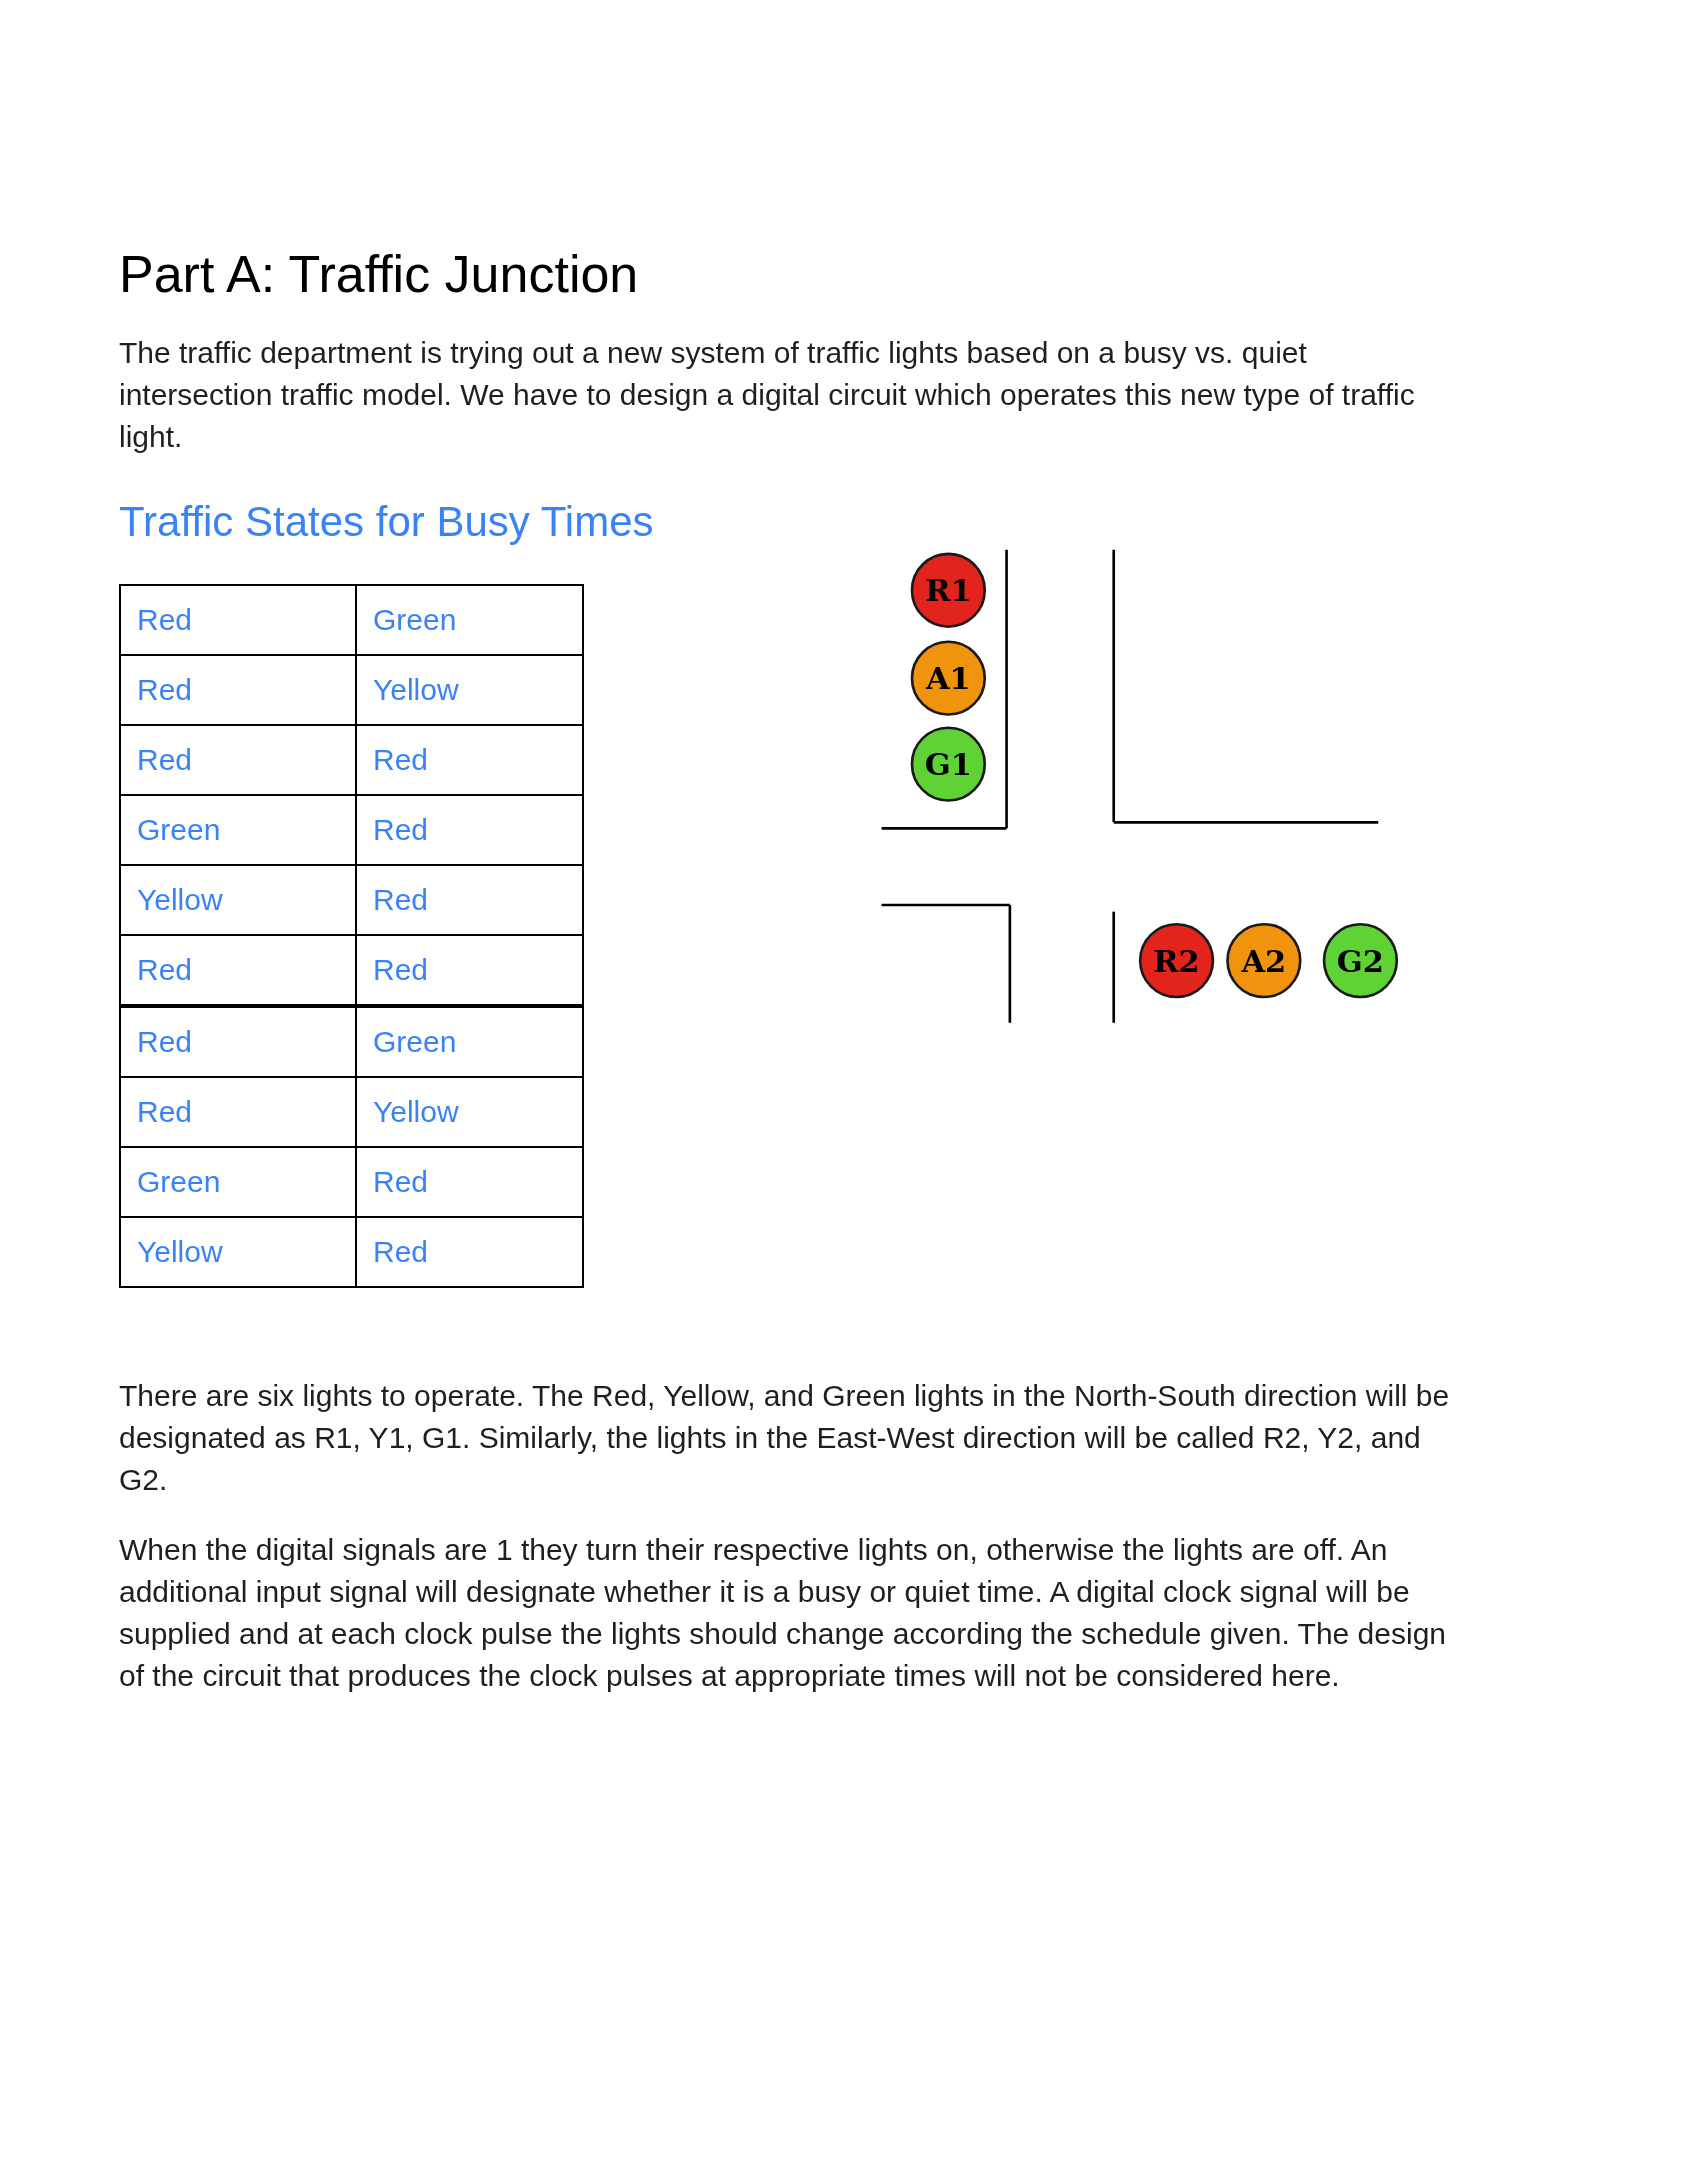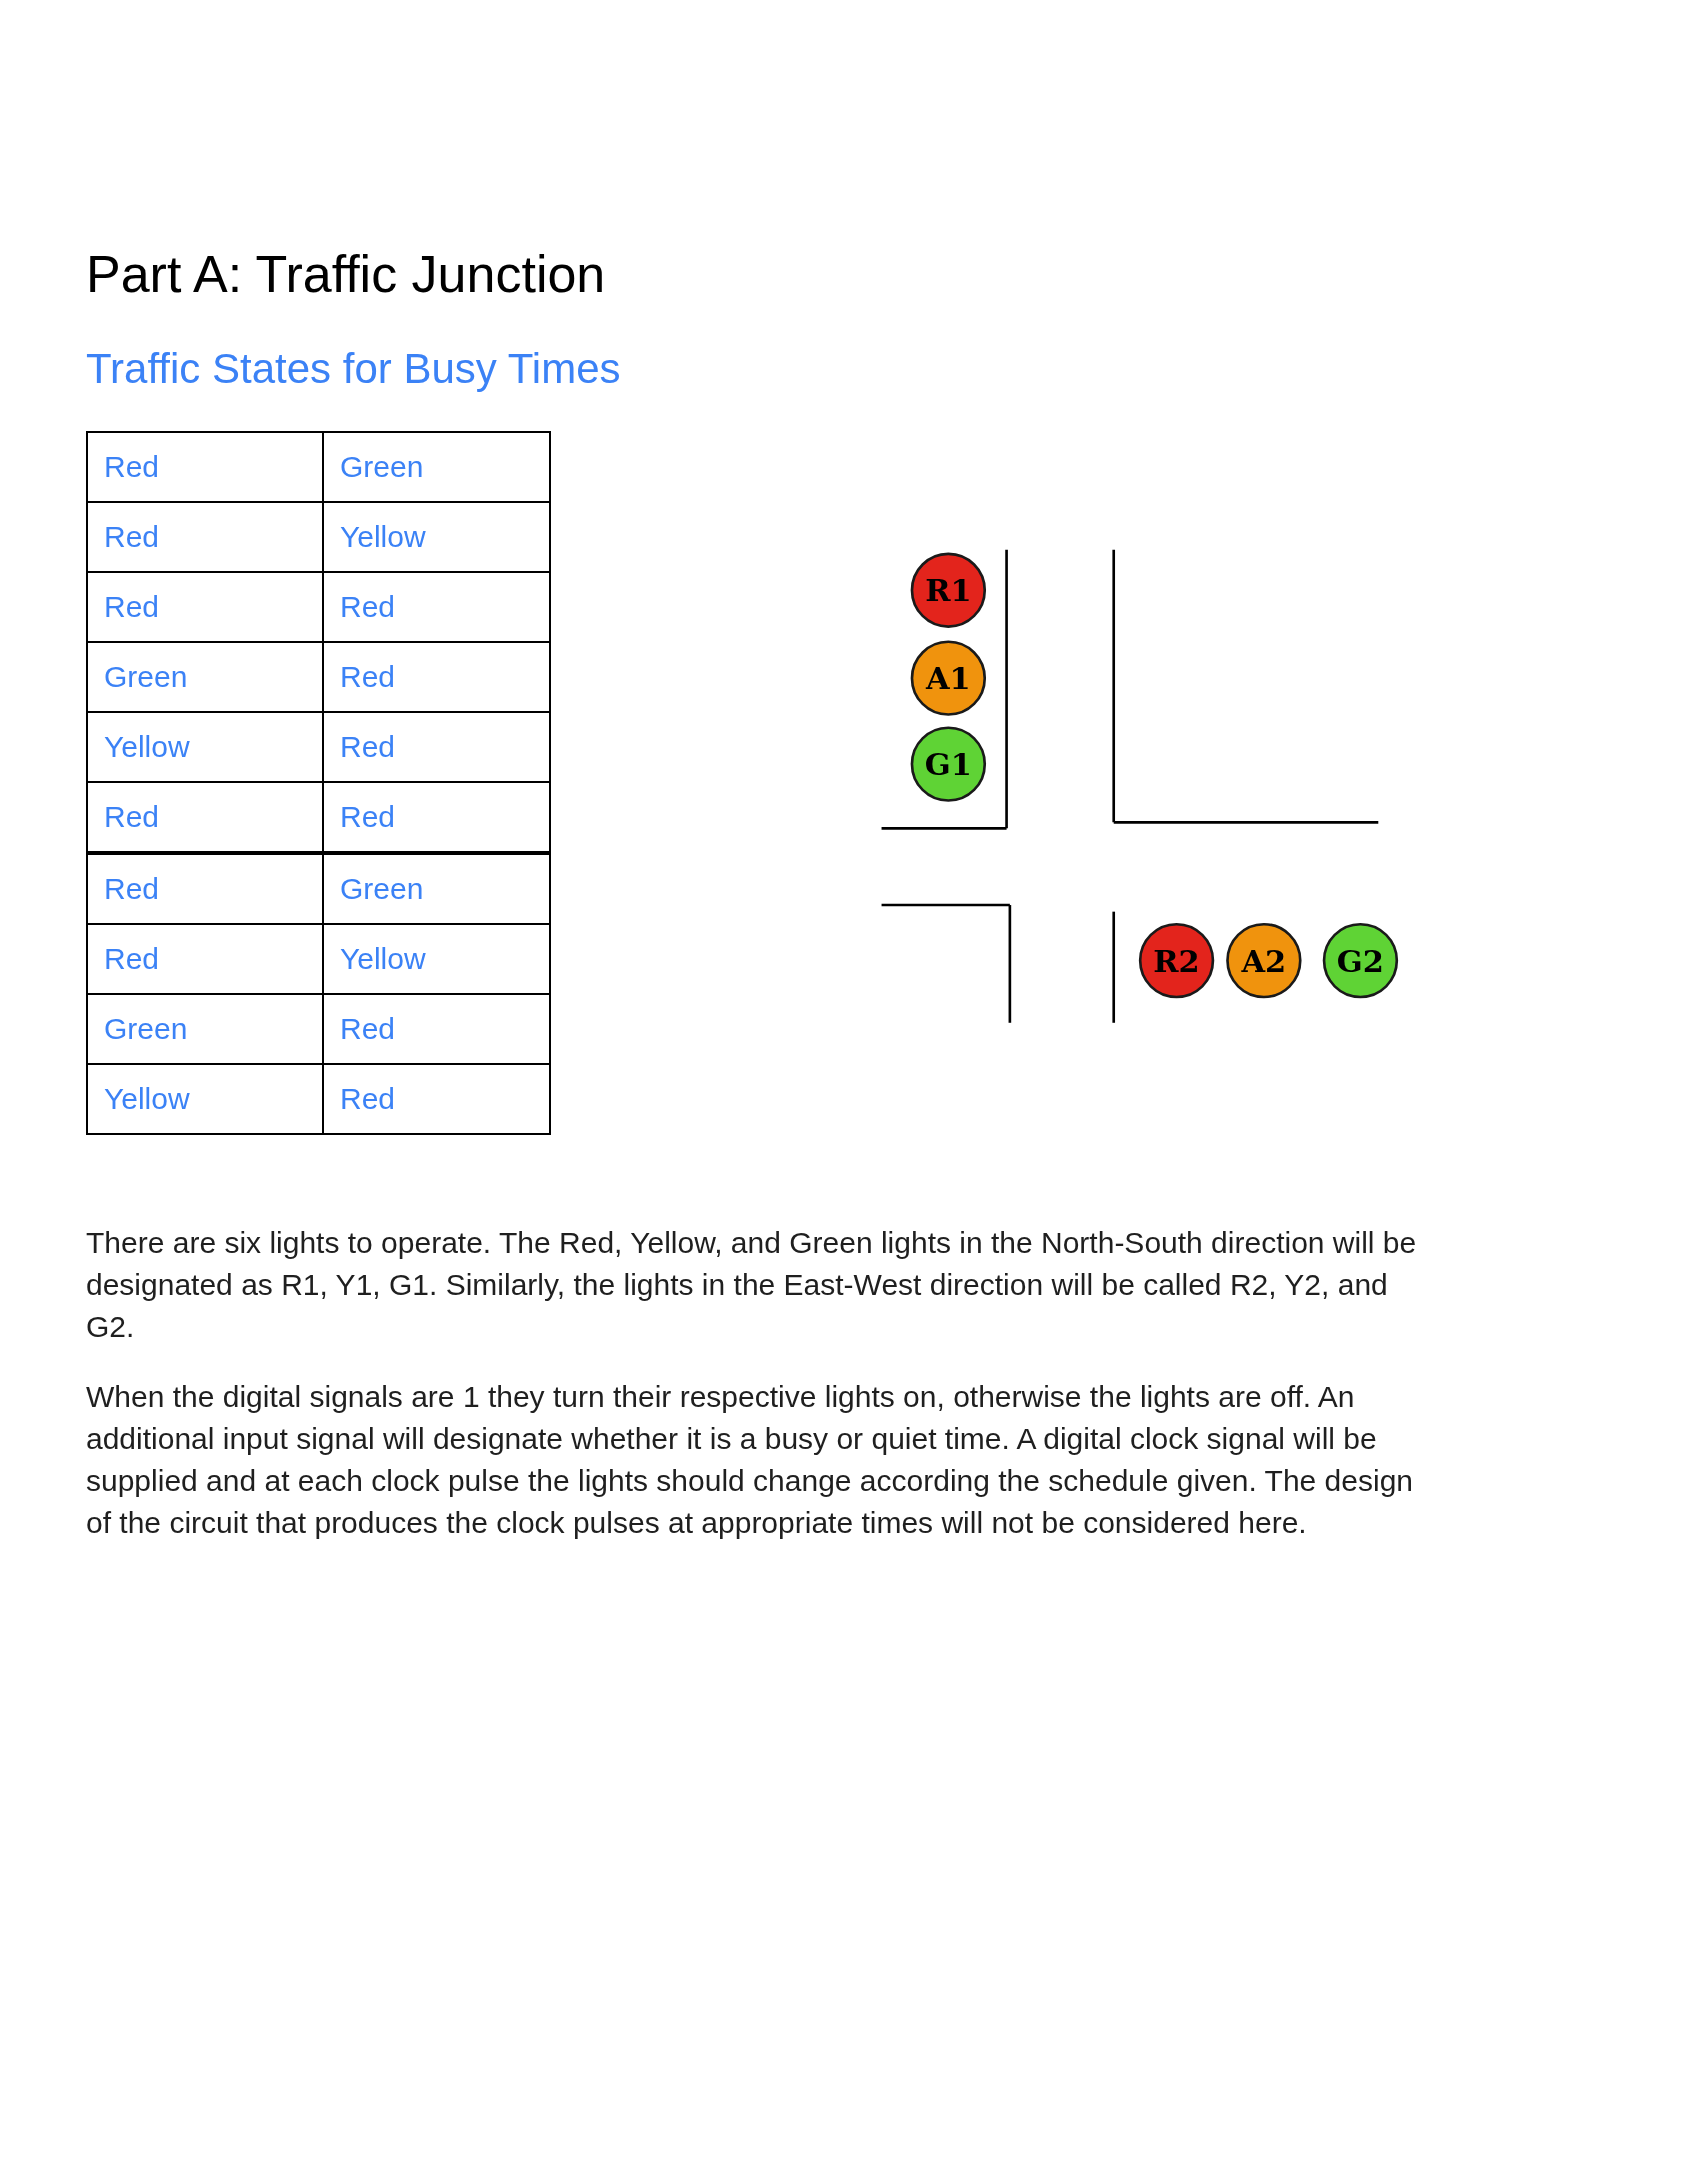--- a/index.html
+++ b/index.html
@@ -8,21 +8,21 @@
     background: #ffffff;
   }
   .page {
     position: relative;
     width: 1687px;
     height: 2183px;
     background: #ffffff;
     font-family: "Liberation Sans", sans-serif;
     color: #1f1f1f;
     box-sizing: border-box;
-    padding: 243px 143px 0 86px;
+    padding: 243px 143px 0 119px;
     overflow: hidden;
   }
   .title {
     font-size: 52px;
     font-weight: 400;
     line-height: 62px;
     margin: 0 0 26.5px 0;
     color: #000000;
   }
   .body-text {
@@ -86,20 +86,21 @@
     dominant-baseline: central;
   }
 </style>
 </head>
 <body>
 
 <div class="page">
 
   <h1 class="title">Part A: Traffic Junction</h1>
 
+  <p class="body-text first">The traffic department is trying out a new system of traffic lights based on a busy vs. quiet intersection traffic model. We have to design a digital circuit which operates this new type of traffic light.</p>
 
   <h2 class="section-heading">Traffic States for Busy Times</h2>
 
   <table class="state-table">
     <tbody>
       <tr>
         <td class="col-ns">Red</td>
         <td class="col-ew">Green</td>
       </tr>
       <tr>

